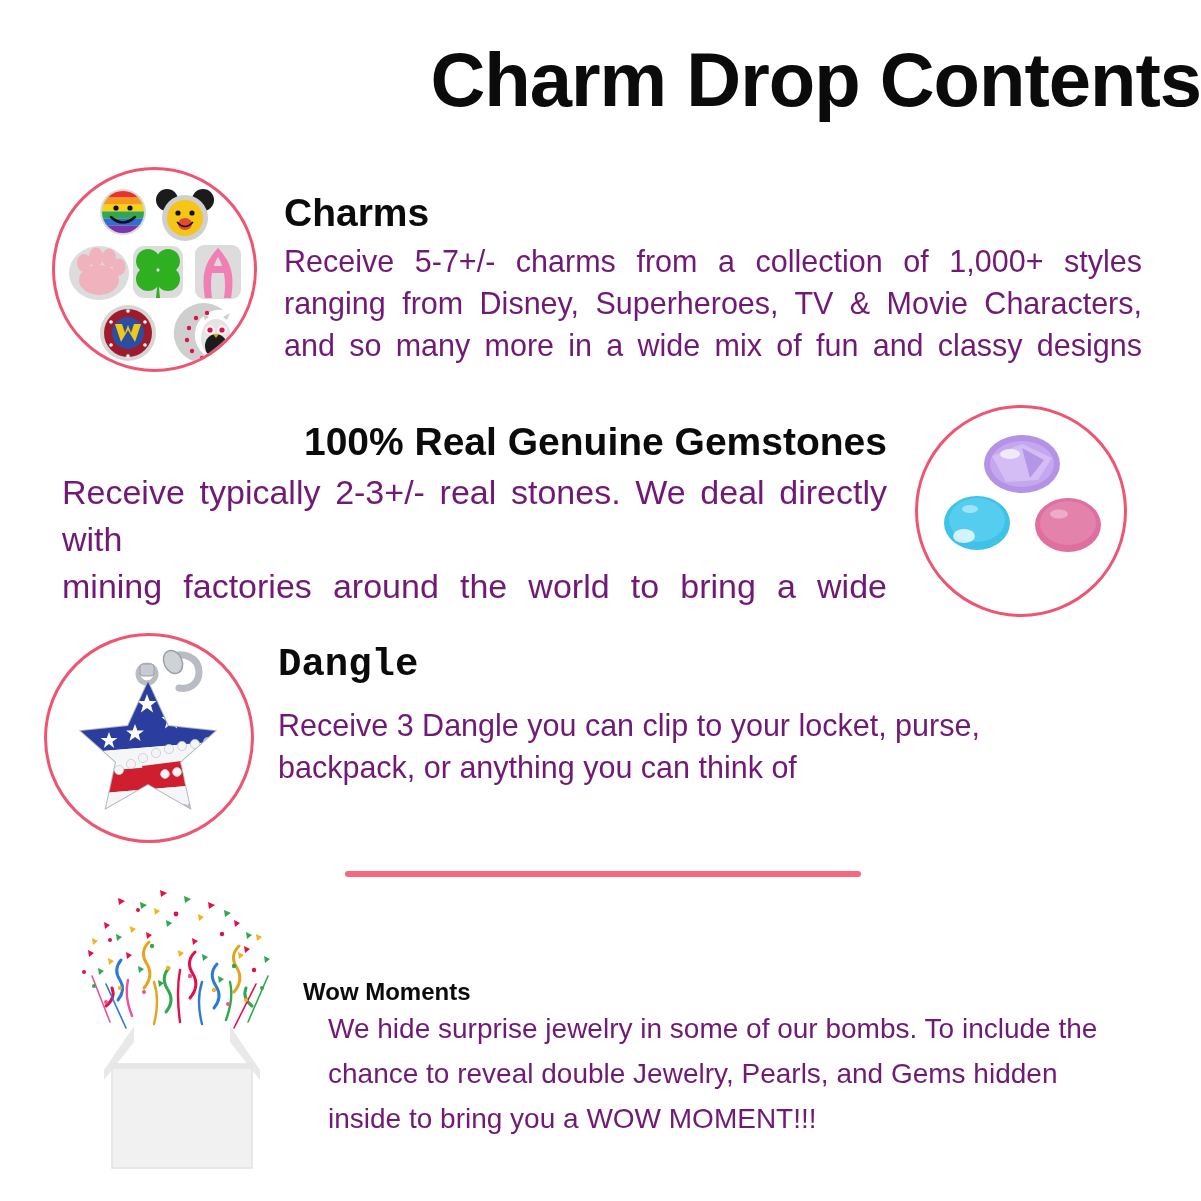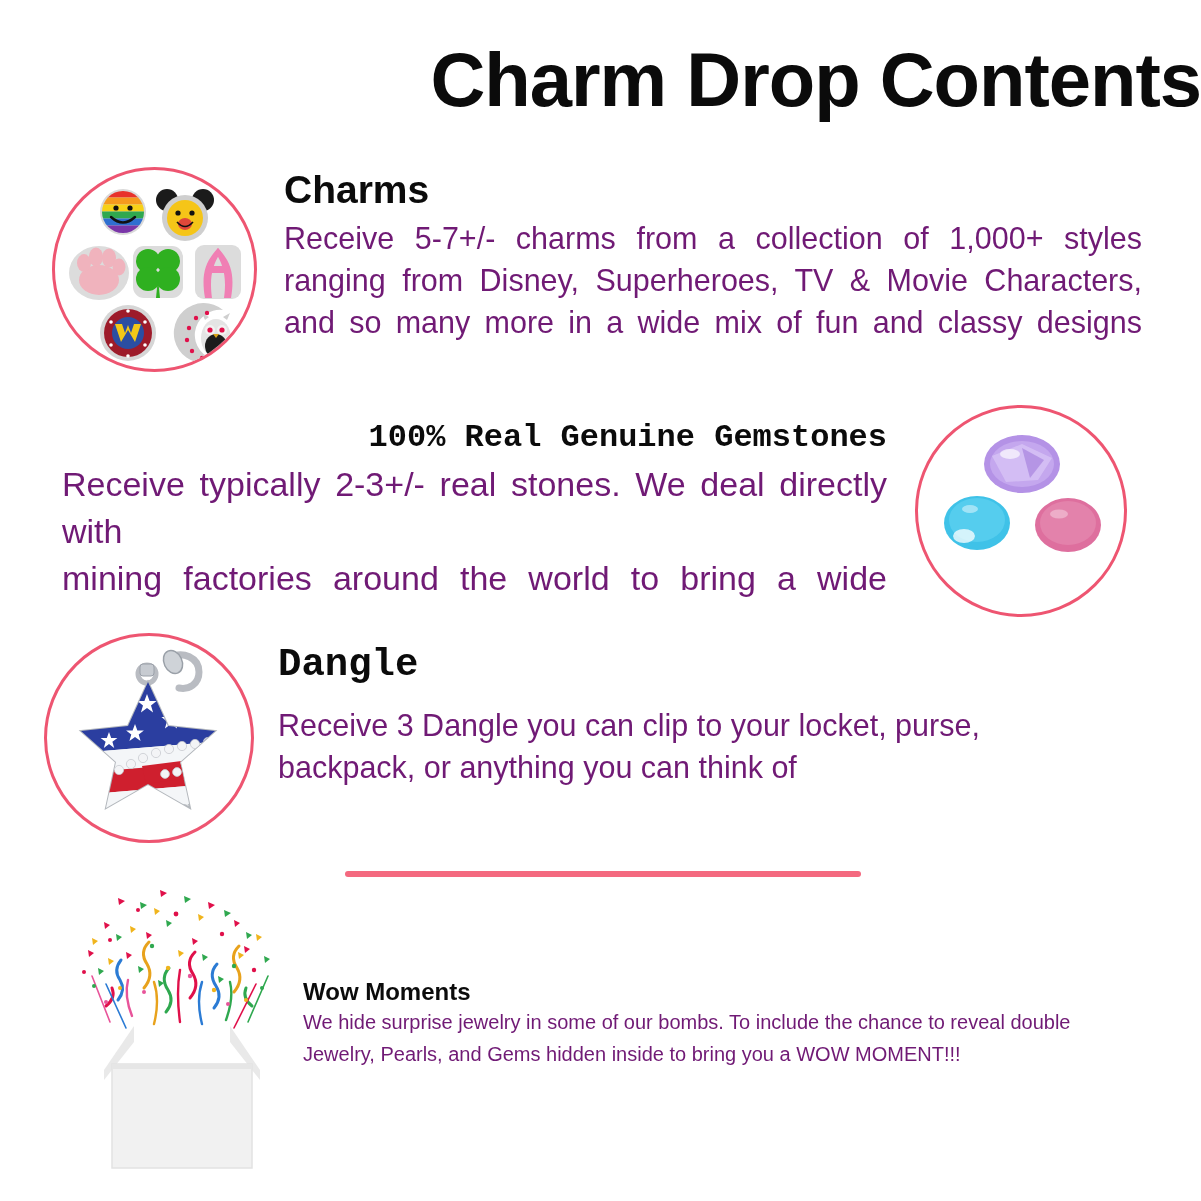--- a/index.html
+++ b/index.html
@@ -46,32 +46,32 @@
     color: #0b0b0b;
     line-height: 1.15;
   }
   .section-body {
     color: #701a75;
     line-height: 1.38;
   }
 
   
   #charms-circle { left: 52px; top: 167px; width: 205px; height: 205px; }
-  #charms-text { position: absolute; left: 284px; top: 168px; width: 858px; }
+  #charms-text { position: absolute; left: 284px; top: 191px; width: 858px; }
   #charms-text .section-heading { font-size: 39px; margin-bottom: 4px; }
   #charms-text .section-body {
     font-size: 30.5px;
     text-align: justify;
     text-align-last: justify;
   }
 
   
   #gems-circle { left: 915px; top: 405px; width: 212px; height: 212px; }
   #gems-text { position: absolute; left: 62px; top: 420px; width: 825px; text-align: right; }
-  #gems-text .section-heading { font-size: 32px; margin-bottom: 4px; font-family: Liberation Mono, monospace; }
+  #gems-text .section-heading { font-size: 39px; margin-bottom: 4px; }
   #gems-text .section-body {
     font-size: 34px;
     text-align: justify;
     text-align-last: right;
   }
   #gems-text .section-body .ln { display: block; }
   #gems-text .section-body .ln.just { text-align: justify; text-align-last: justify; }
 
   
   #dangle-circle { left: 44px; top: 633px; width: 210px; height: 210px; }
@@ -87,21 +87,21 @@
     width: 516px;
     height: 6px;
     background: #f4697f;
     border-radius: 3px;
   }
 
   
   #wow-art { position: absolute; left: 48px; top: 880px; width: 268px; height: 290px; }
   #wow-text { position: absolute; left: 303px; top: 978px; width: 800px; }
   #wow-text .section-heading { font-size: 24px; }
-  #wow-text .section-body { font-size: 20px; line-height: 1.62; }
+  #wow-text .section-body { font-size: 28px; line-height: 1.62; margin-left: 25px; }
 
   svg { display: block; }
 </style>
 </head>
 <body>
 
 <div class="page-title">Charm Drop Contents</div>
 
 <div class="circle-media" id="charms-circle">
   <svg width="199" height="199" viewBox="0 0 199 199">

